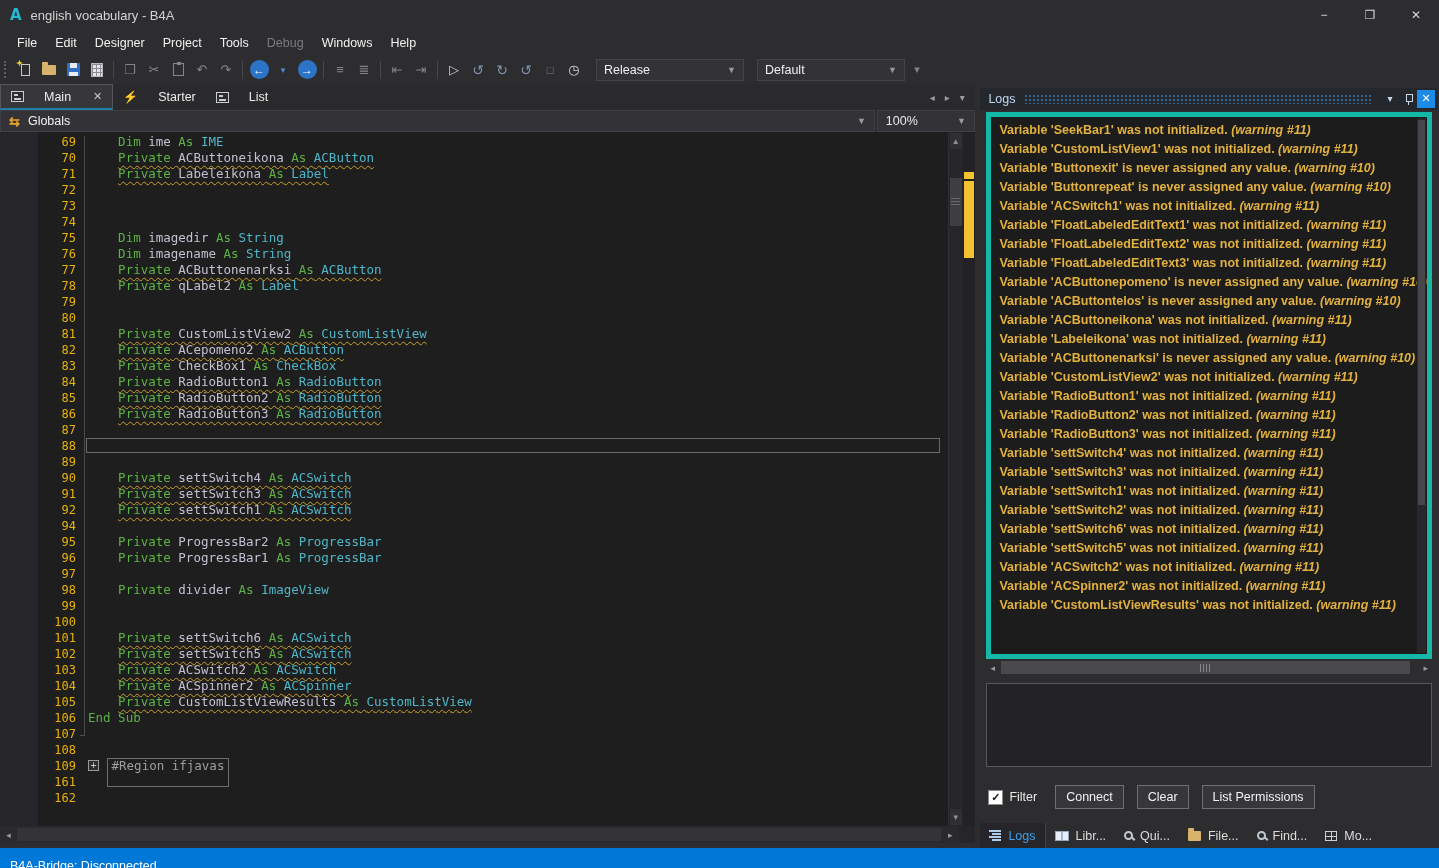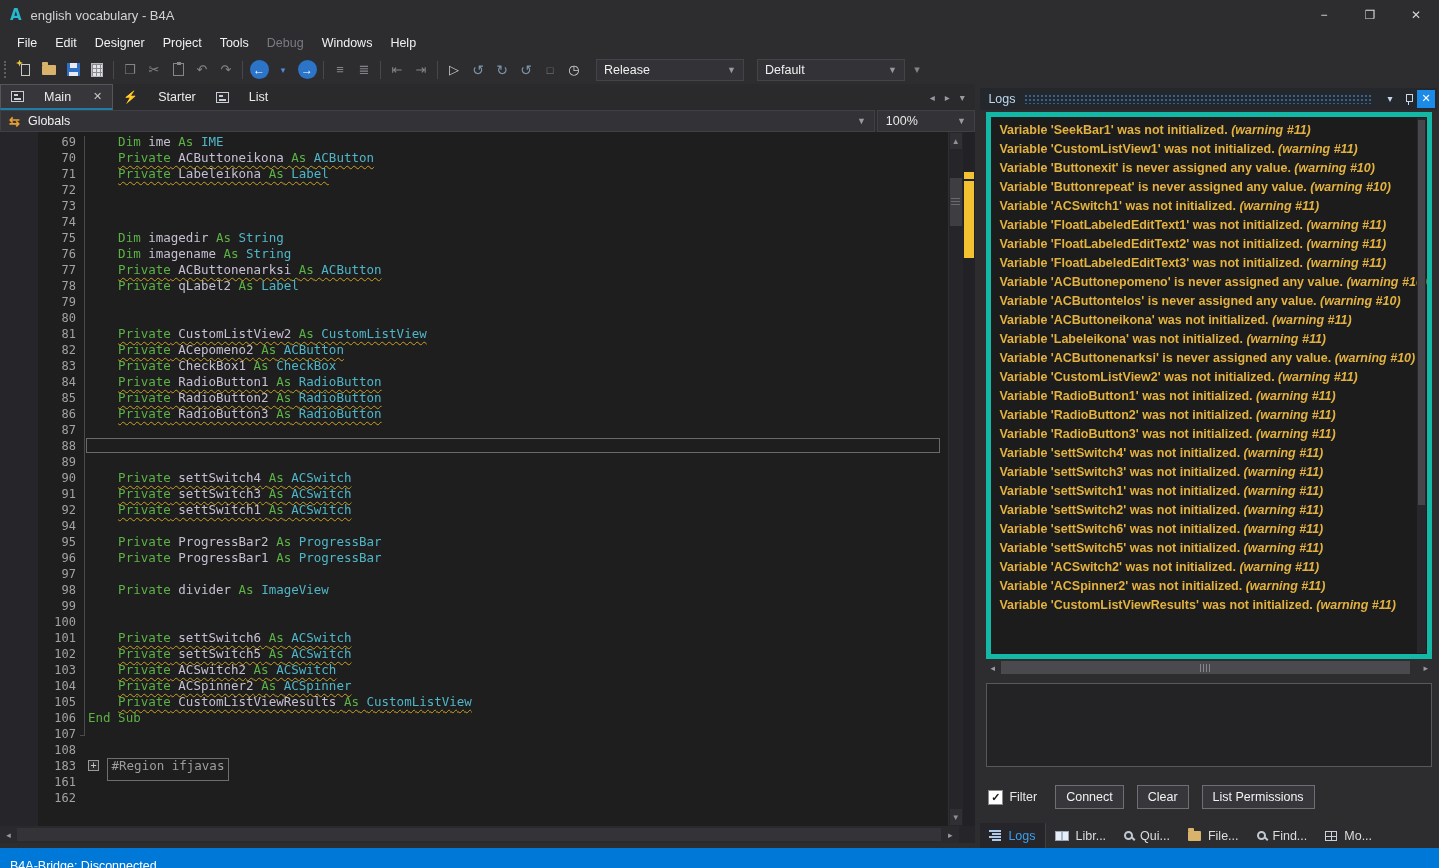--- a/index.html
+++ b/index.html
@@ -70,31 +70,31 @@
   .ic-globals { color:#E8A030; font-weight:bold; font-size:13px; }
   .zoom-combo { width:98px; background:#333337; border:1px solid #3F3F46; display:flex; align-items:center; padding:0 8px; font-size:12.5px; margin-left:2px; }
 
   
   .code-wrap { height:694px; background:#1E1E1E; display:flex; position:relative; overflow:hidden; }
   .left-rail { width:38px; background:#26262A; }
   .code-col { flex:1; padding-top:2px; font-family:"DejaVu Sans Mono",monospace; font-size:12.5px; line-height:16px; position:relative; overflow:hidden; }
   .indent-guide { position:absolute; left:46px; top:4px; height:600px; border-left:1px solid #4A4A50; }
   .indent-guide::after { content:''; position:absolute; left:-5px; bottom:0; width:4px; border-bottom:1px solid #4A4A50; }
   .code-line { height:16px; display:flex; position:relative; white-space:pre; }
-  .ln { width:50px; flex:none; text-align:right; padding-right:12px; color:#a3a3a3; font-size:12px; }
+  .ln { width:50px; flex:none; text-align:right; padding-right:12px; color:#eab308; font-size:12px; }
   .ctext { white-space:pre; }
   .tok-k { color:#5CB245; }
   .tok-v { color:#C6BFD2; }
   .tok-t { color:#4FB6C8; }
   .wavy { text-decoration-line:underline; text-decoration-style:wavy; text-decoration-color:#C9A227;
           text-decoration-thickness:1px; text-underline-offset:3px; }
   .caret-box { position:absolute; left:48px; right:8px; top:0; height:15px; border:1px solid #6A6A6A; }
   .region-plus { display:inline-block; width:11px; height:11px; border:1px solid #9A9A9A; background:#2D2D30; color:#C8C8C8;
                  font-size:10px; line-height:9px; text-align:center; vertical-align:1px; }
-  .region-text { display:inline-block; border:1px solid #6E6E6E; color:#9E9E9E; padding:0 4px; height:23px; line-height:14px; }
+  .region-text { display:inline-block; border:1px solid #6E6E6E; color:#9E9E9E; padding:0 4px; height:29px; line-height:14px; }
   .vscroll { width:15px; background:#26262A; border-left:1px solid #2F2F33; position:relative; }
   .vs-btn { position:absolute; left:1px; right:1px; height:16px; display:flex; align-items:center; justify-content:center; color:#909096; font-size:8px; background:#303034; }
   .vs-up { top:1px; } .vs-down { bottom:1px; }
   .vs-thumb { position:absolute; left:1px; right:1px; top:46px; height:48px; background:#3E3E42;
               background-image:repeating-linear-gradient(#6A6A6E 0 1px,transparent 1px 3px); background-size:9px 9px; background-position:center center; background-repeat:no-repeat; }
   .anno-strip { width:12px; background:#222226; position:relative; }
   .anno-marker { position:absolute; left:1px; right:1px; top:40px; height:86px; background:#F2C230; }
   .anno-marker::after { content:''; position:absolute; left:0; right:0; top:7px; height:2px; background:#1E1E1E; }
   .hscroll { height:17px; background:#2A2A2E; display:flex; align-items:center; position:relative; }
   .hs-btn { width:17px; text-align:center; color:#9A9AA0; font-size:9px; }
@@ -289,21 +289,21 @@
           <div class="code-line"><span class="ln">99</span><span class="ctext"></span></div>
           <div class="code-line"><span class="ln">100</span><span class="ctext"></span></div>
           <div class="code-line"><span class="ln">101</span><span class="ctext">    <span class="wavy"><span class="tok-k">Private</span> <span class="tok-v">settSwitch6</span> <span class="tok-k">As</span> <span class="tok-t">ACSwitch</span></span></span></div>
           <div class="code-line"><span class="ln">102</span><span class="ctext">    <span class="wavy"><span class="tok-k">Private</span> <span class="tok-v">settSwitch5</span> <span class="tok-k">As</span> <span class="tok-t">ACSwitch</span></span></span></div>
           <div class="code-line"><span class="ln">103</span><span class="ctext">    <span class="wavy"><span class="tok-k">Private</span> <span class="tok-v">ACSwitch2</span> <span class="tok-k">As</span> <span class="tok-t">ACSwitch</span></span></span></div>
           <div class="code-line"><span class="ln">104</span><span class="ctext">    <span class="wavy"><span class="tok-k">Private</span> <span class="tok-v">ACSpinner2</span> <span class="tok-k">As</span> <span class="tok-t">ACSpinner</span></span></span></div>
           <div class="code-line"><span class="ln">105</span><span class="ctext">    <span class="wavy"><span class="tok-k">Private</span> <span class="tok-v">CustomListViewResults</span> <span class="tok-k">As</span> <span class="tok-t">CustomListView</span></span></span></div>
           <div class="code-line"><span class="ln">106</span><span class="ctext"><span><span class="tok-k">End</span> <span class="tok-k">Sub</span></span></span></div>
           <div class="code-line"><span class="ln">107</span><span class="ctext"></span></div>
           <div class="code-line"><span class="ln">108</span><span class="ctext"></span></div>
-          <div class="code-line"><span class="ln">183</span><span class="ctext"><span class="region-plus">+</span> <span class="region-text">#Region ifjavas</span></span></div>
+          <div class="code-line"><span class="ln">109</span><span class="ctext"><span class="region-plus">+</span> <span class="region-text">#Region ifjavas</span></span></div>
           <div class="code-line"><span class="ln">161</span><span class="ctext"></span></div>
           <div class="code-line"><span class="ln">162</span><span class="ctext"></span></div>
         </div>
       <div class="vscroll">
         <div class="vs-btn vs-up">▲</div>
         <div class="vs-thumb"></div>
         <div class="vs-btn vs-down">▼</div>
       </div>
       <div class="anno-strip">
         <div class="anno-marker"></div>

